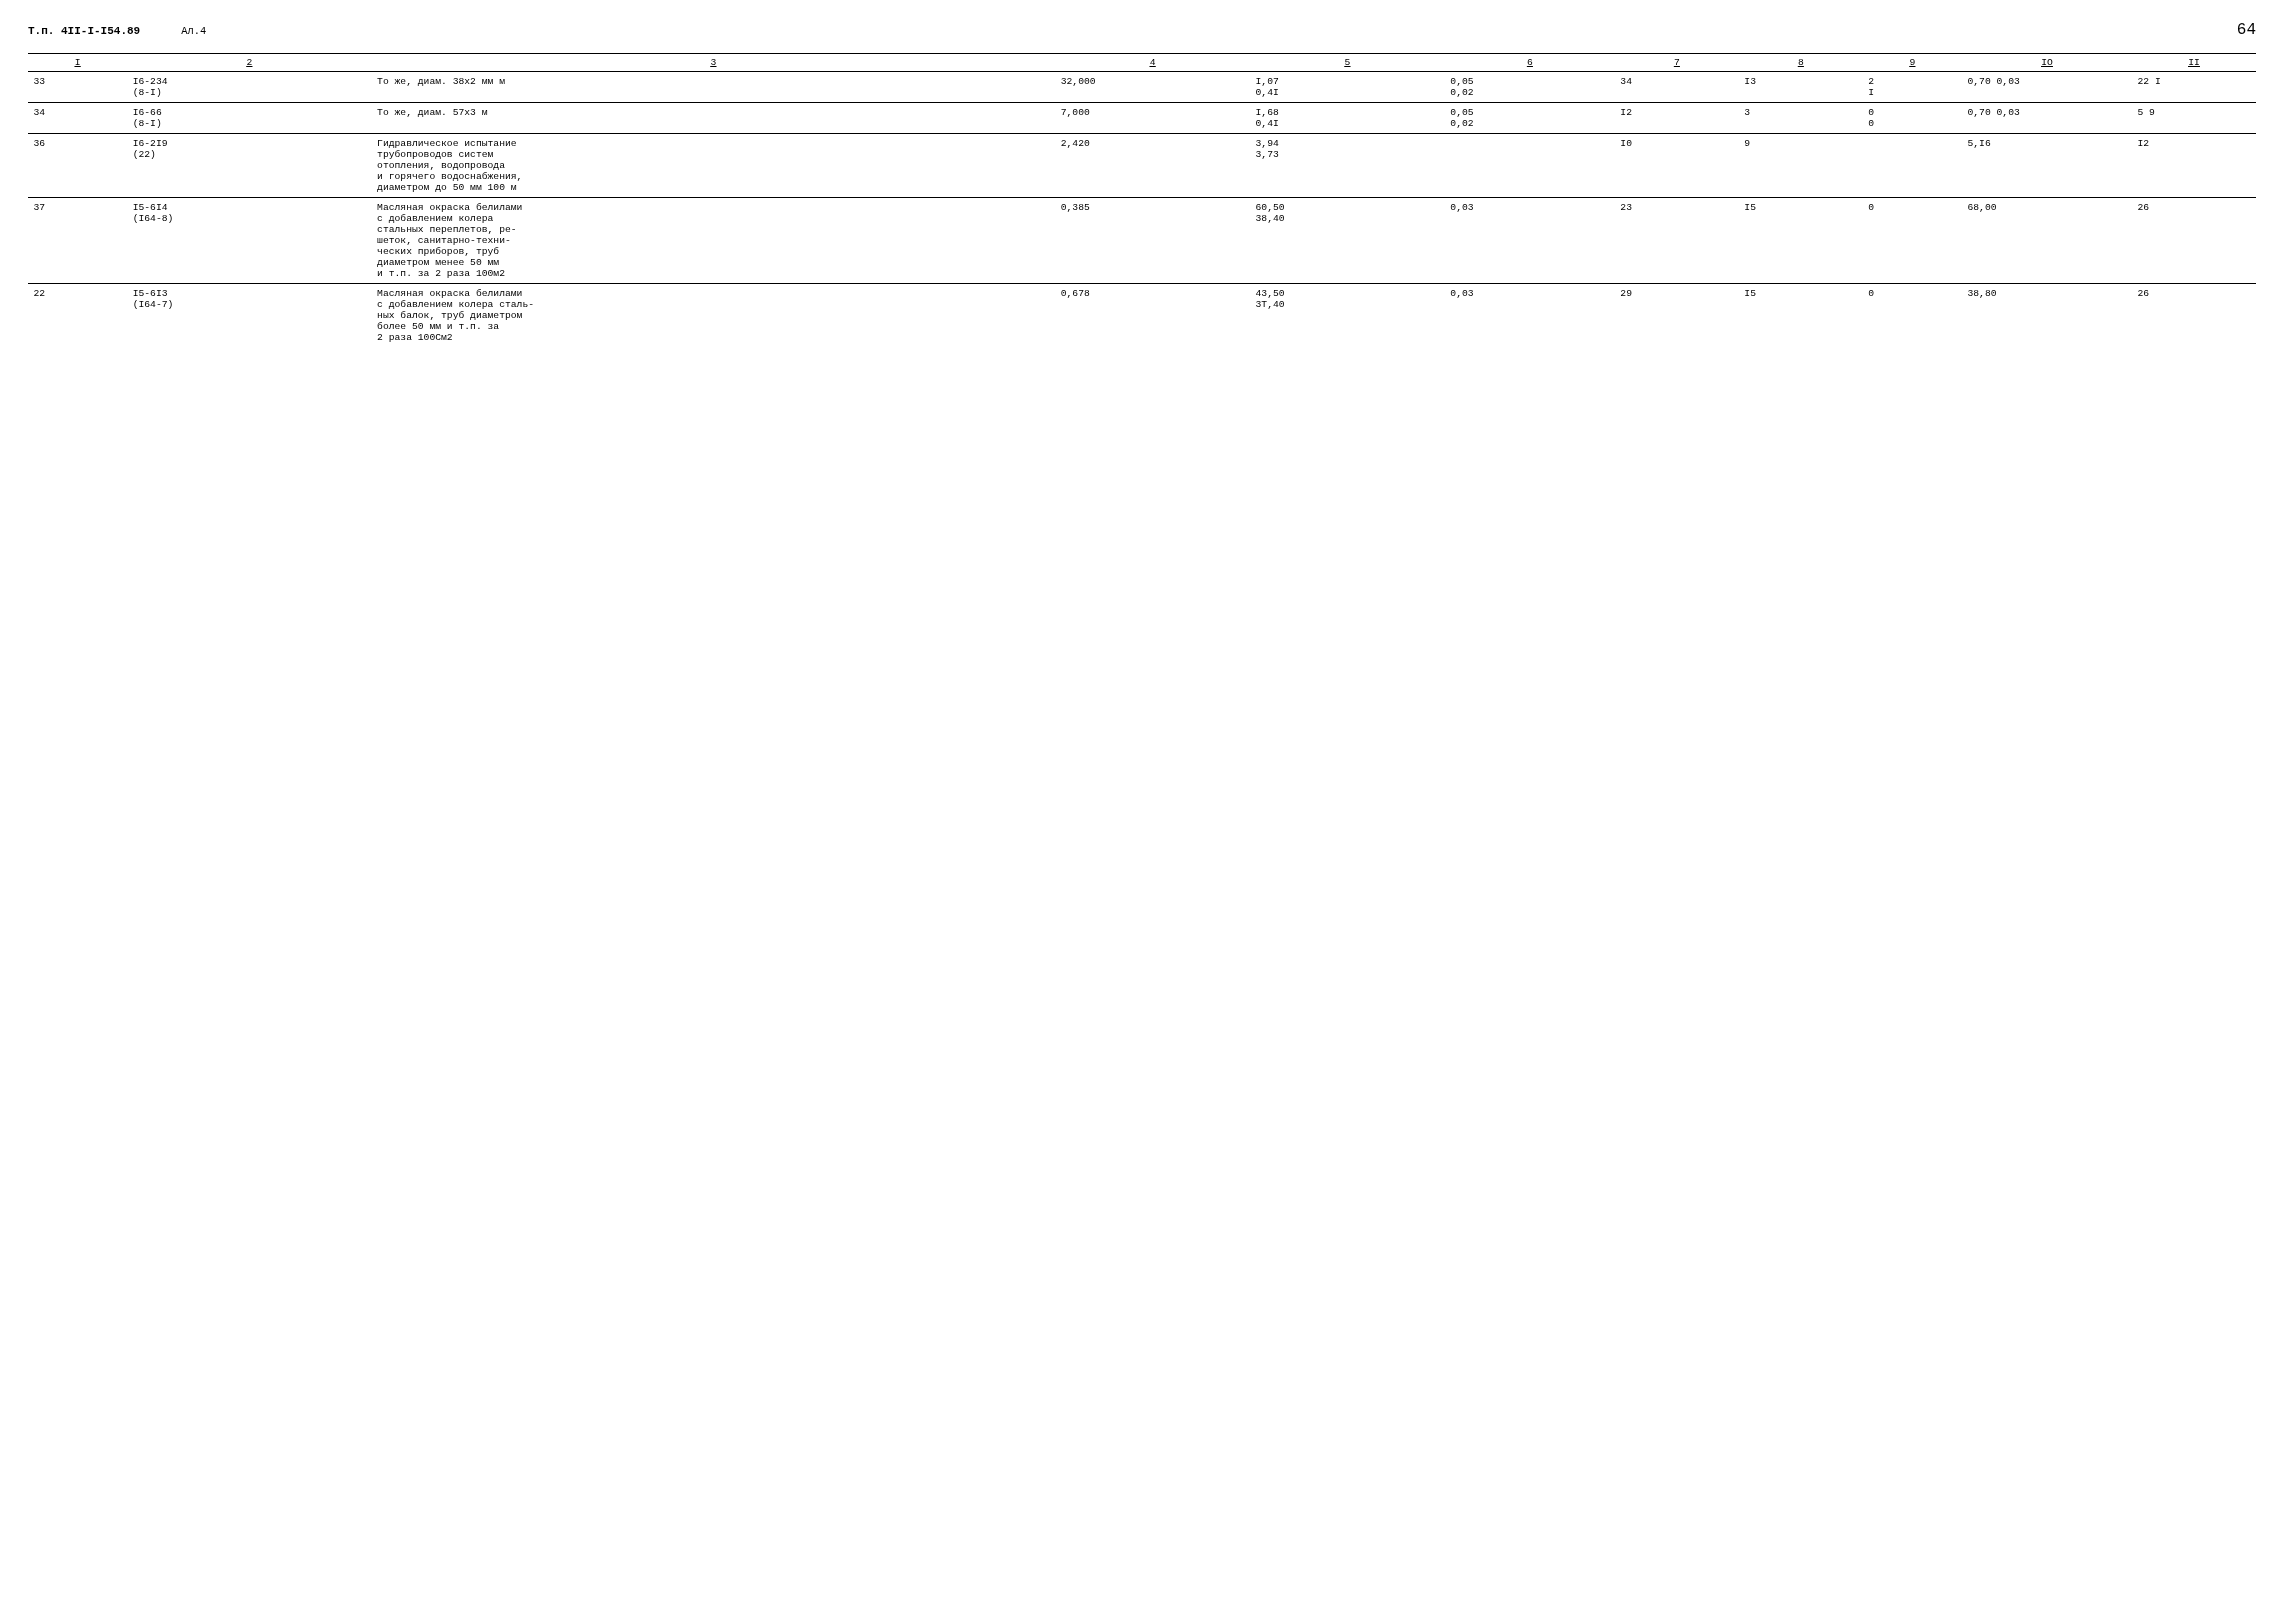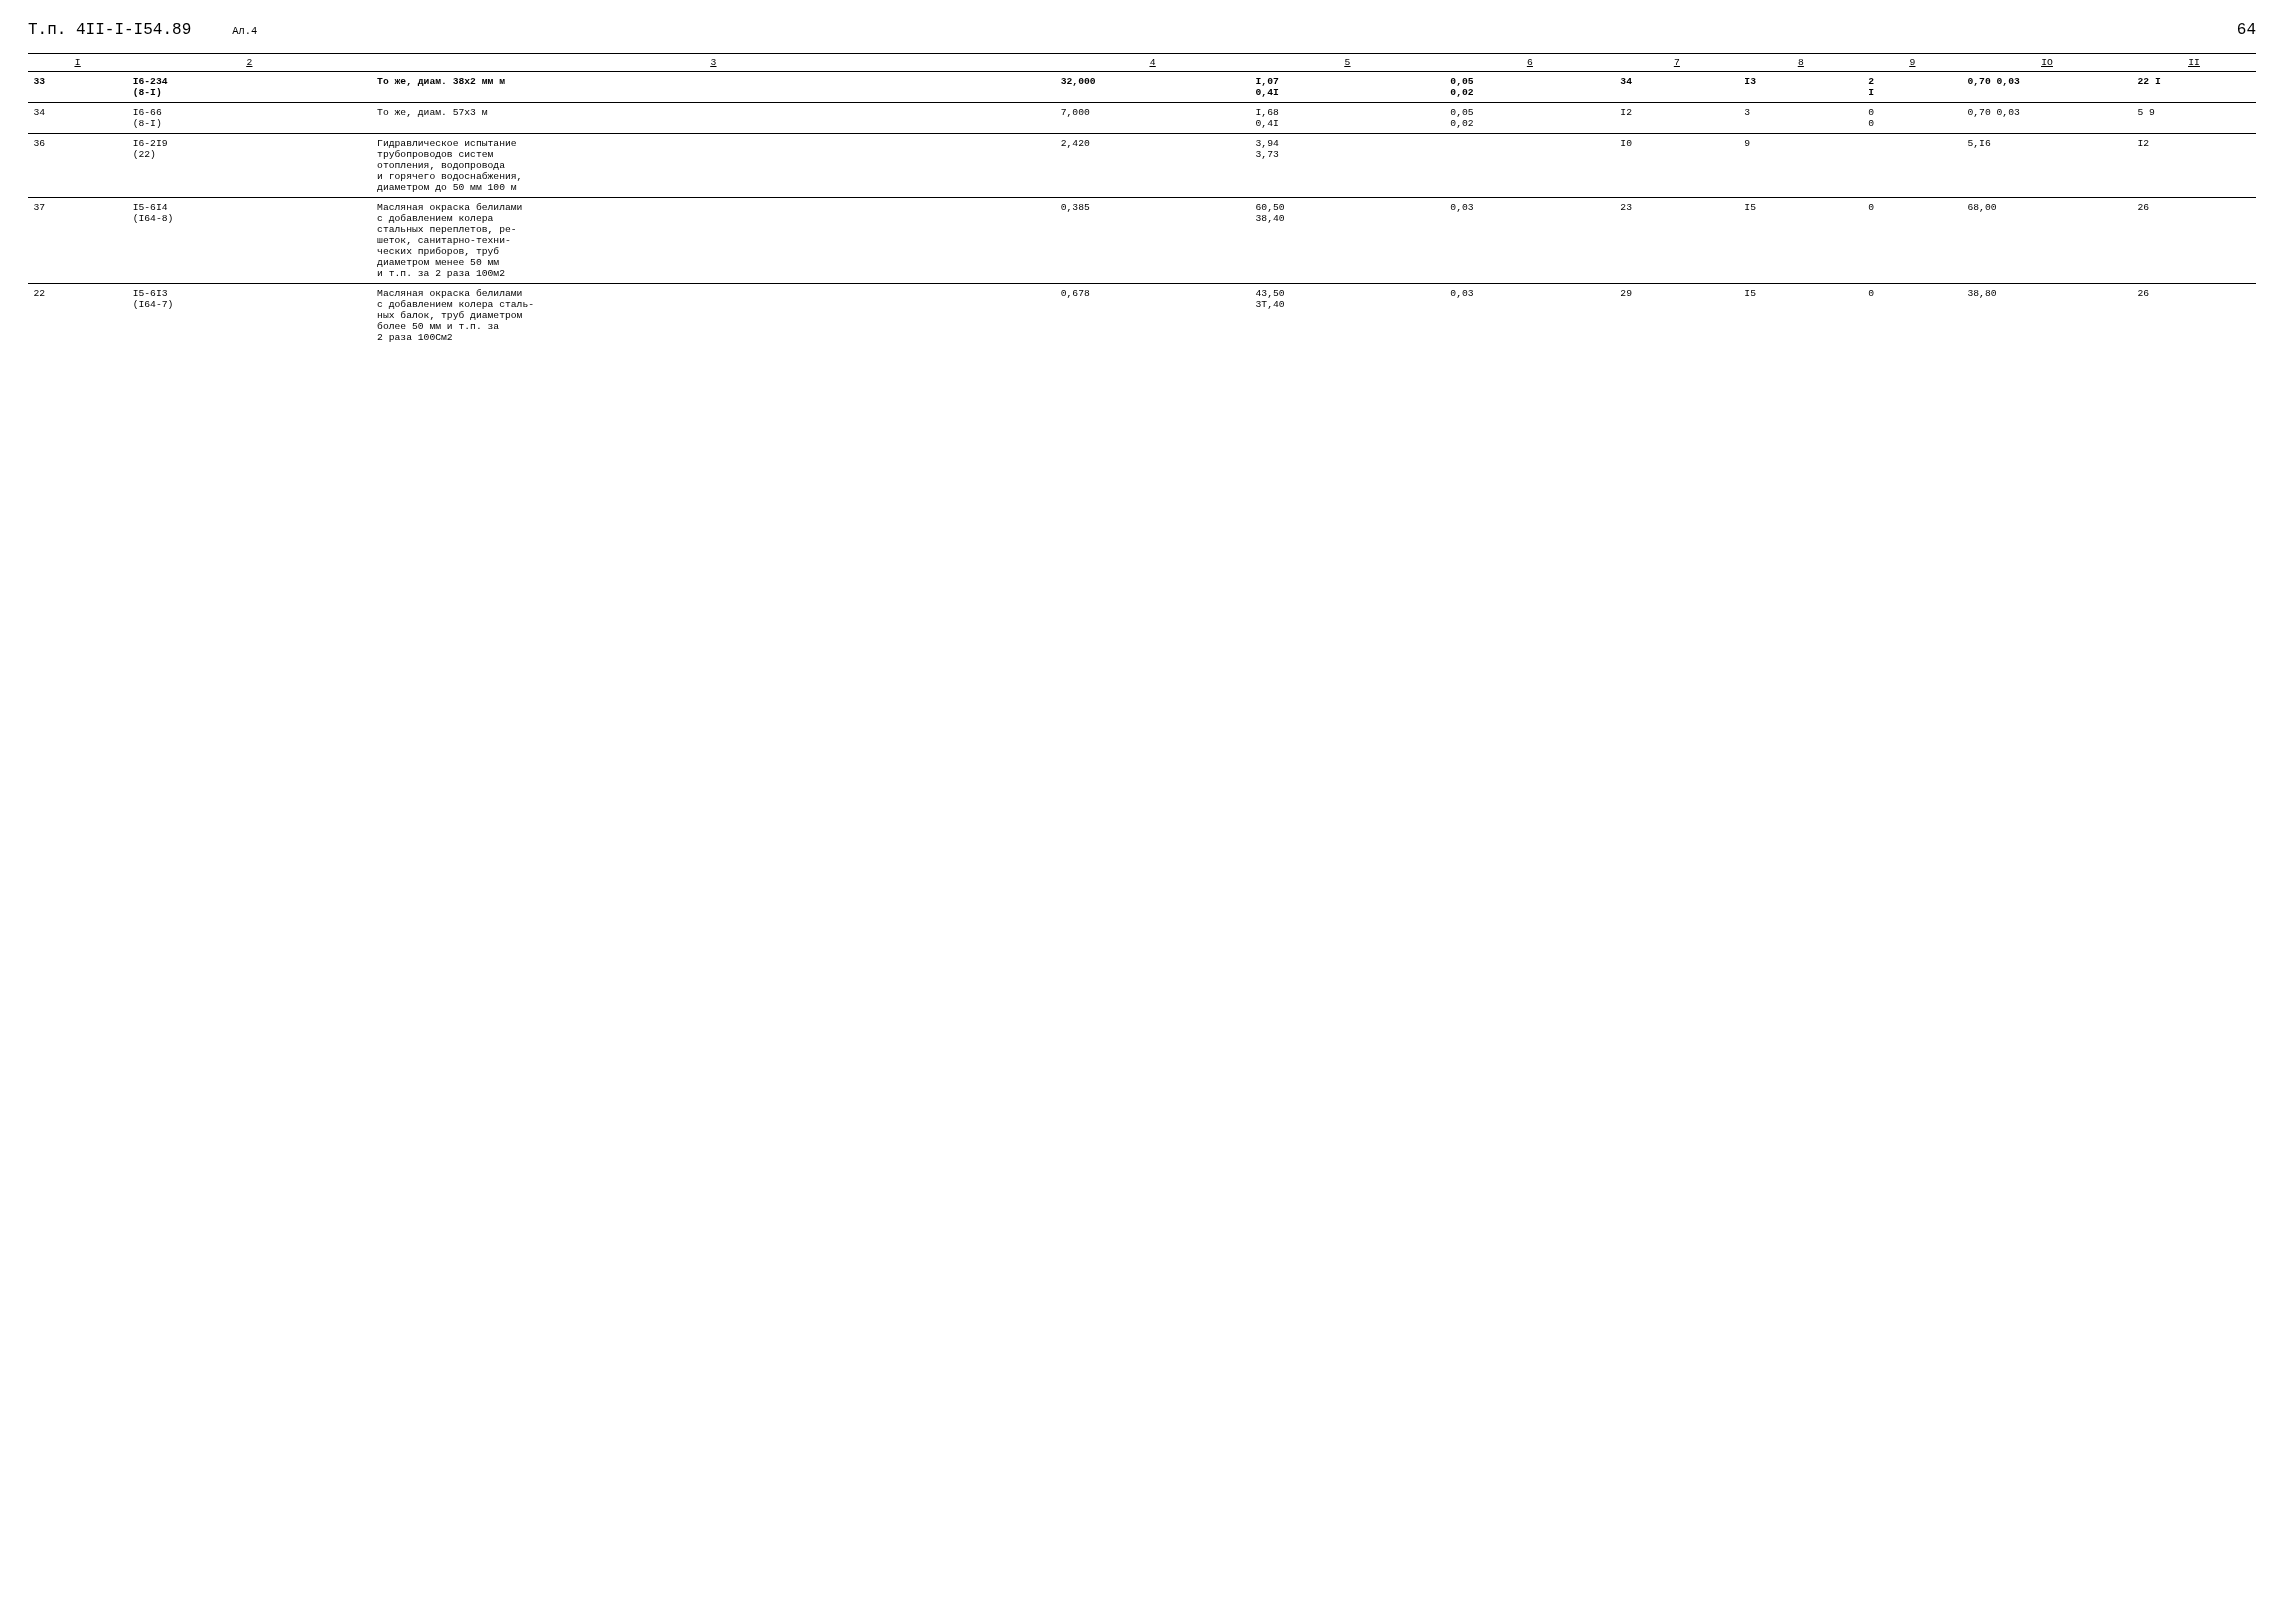--- a/index.html
+++ b/index.html
@@ -17,22 +17,22 @@
     }
 
     .page-header {
       display: flex;
       align-items: baseline;
       gap: 41px;
       margin-bottom: 14px;
     }
 
     .page-header-left {
-      font-size: 16px;
-      font-weight: normal;
+      font-size: 11px;
+      font-weight: bold;
     }
 
     .page-number {
       margin-left: auto;
       font-size: 16px;
     }
 
     .main-table {
       width: 100%;
       border-collapse: collapse;
@@ -56,21 +56,20 @@
       text-align: center;
       padding: 2.8px 4.1px;
     }
 
     .main-table thead tr:last-child th {
       border-bottom: 0.7px solid #000;
     }
 
     .main-table tbody tr:first-child td {
       border-top: 1.4px solid #000;
-      font-weight: bold;
     }
 
     .col-1 { width: 28px; text-align: center; }
     .col-2 { width: 69px; }
     .col-3 { width: 193px; }
     .col-4 { width: 55px; text-align: right; }
     .col-5 { width: 55px; text-align: center; }
     .col-6 { width: 48px; text-align: center; }
     .col-7 { width: 35px; text-align: center; }
     .col-8 { width: 35px; text-align: center; }

